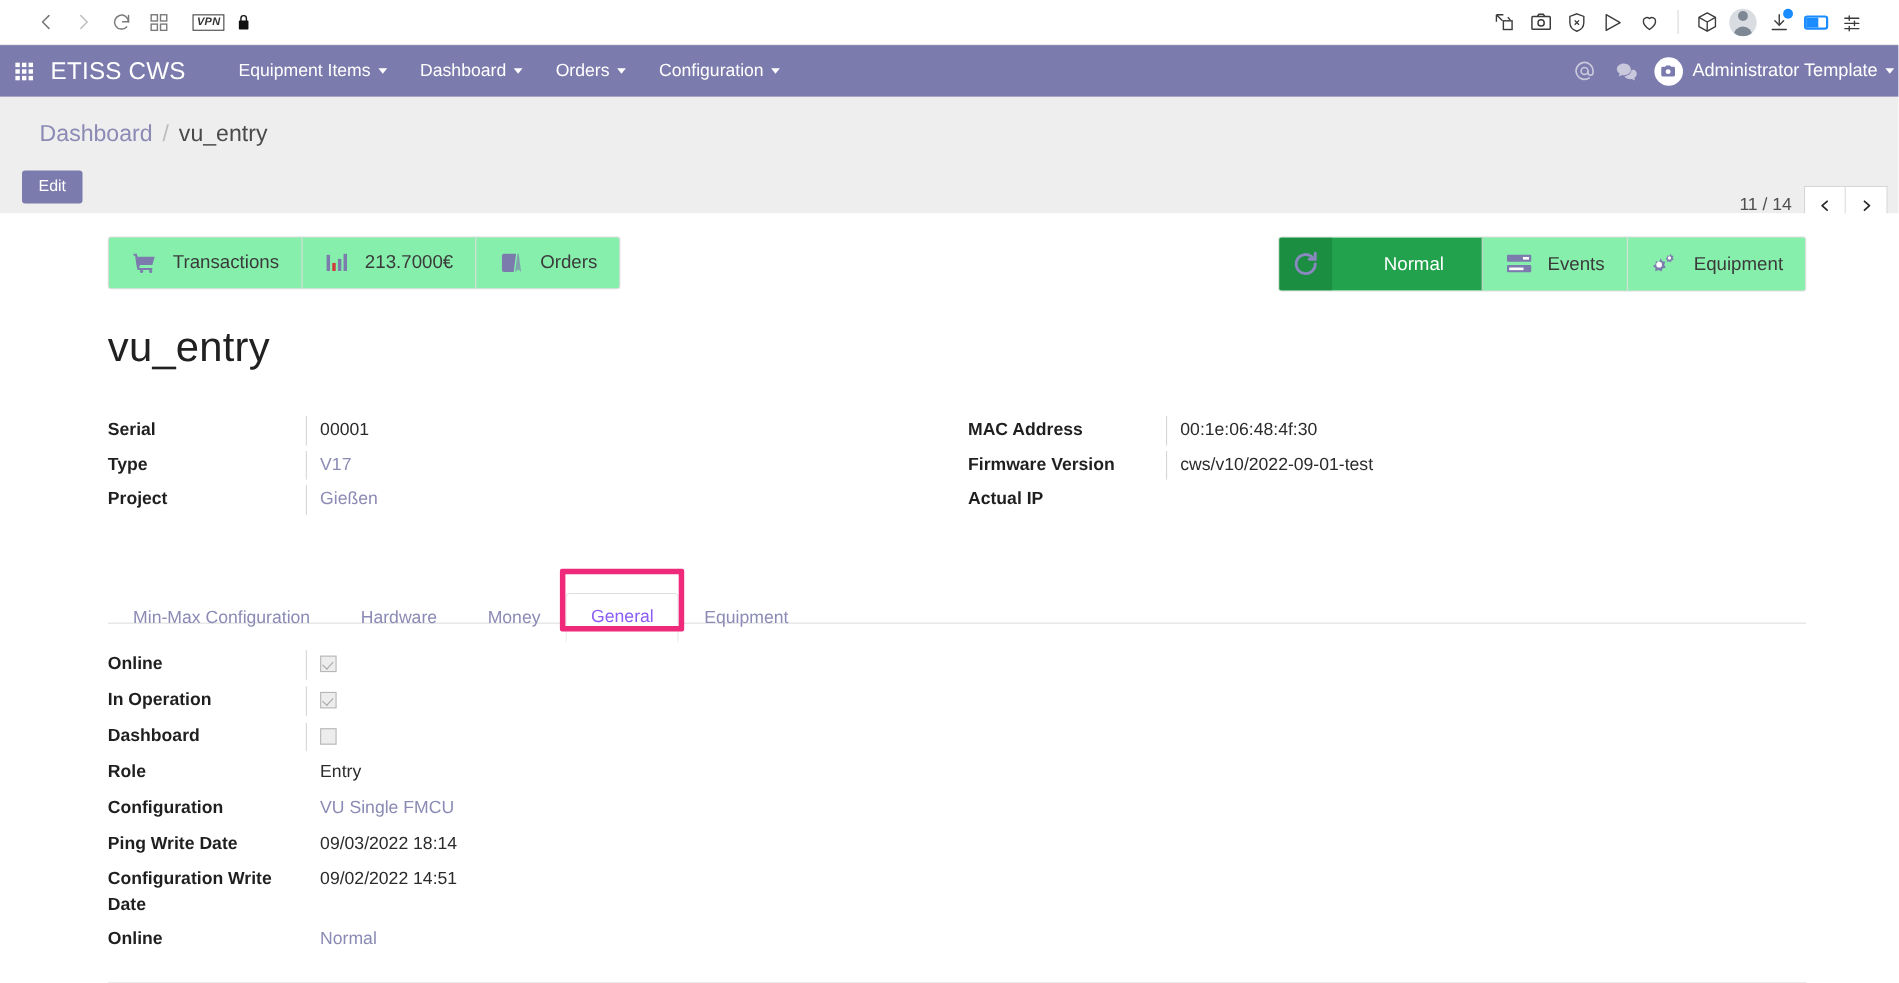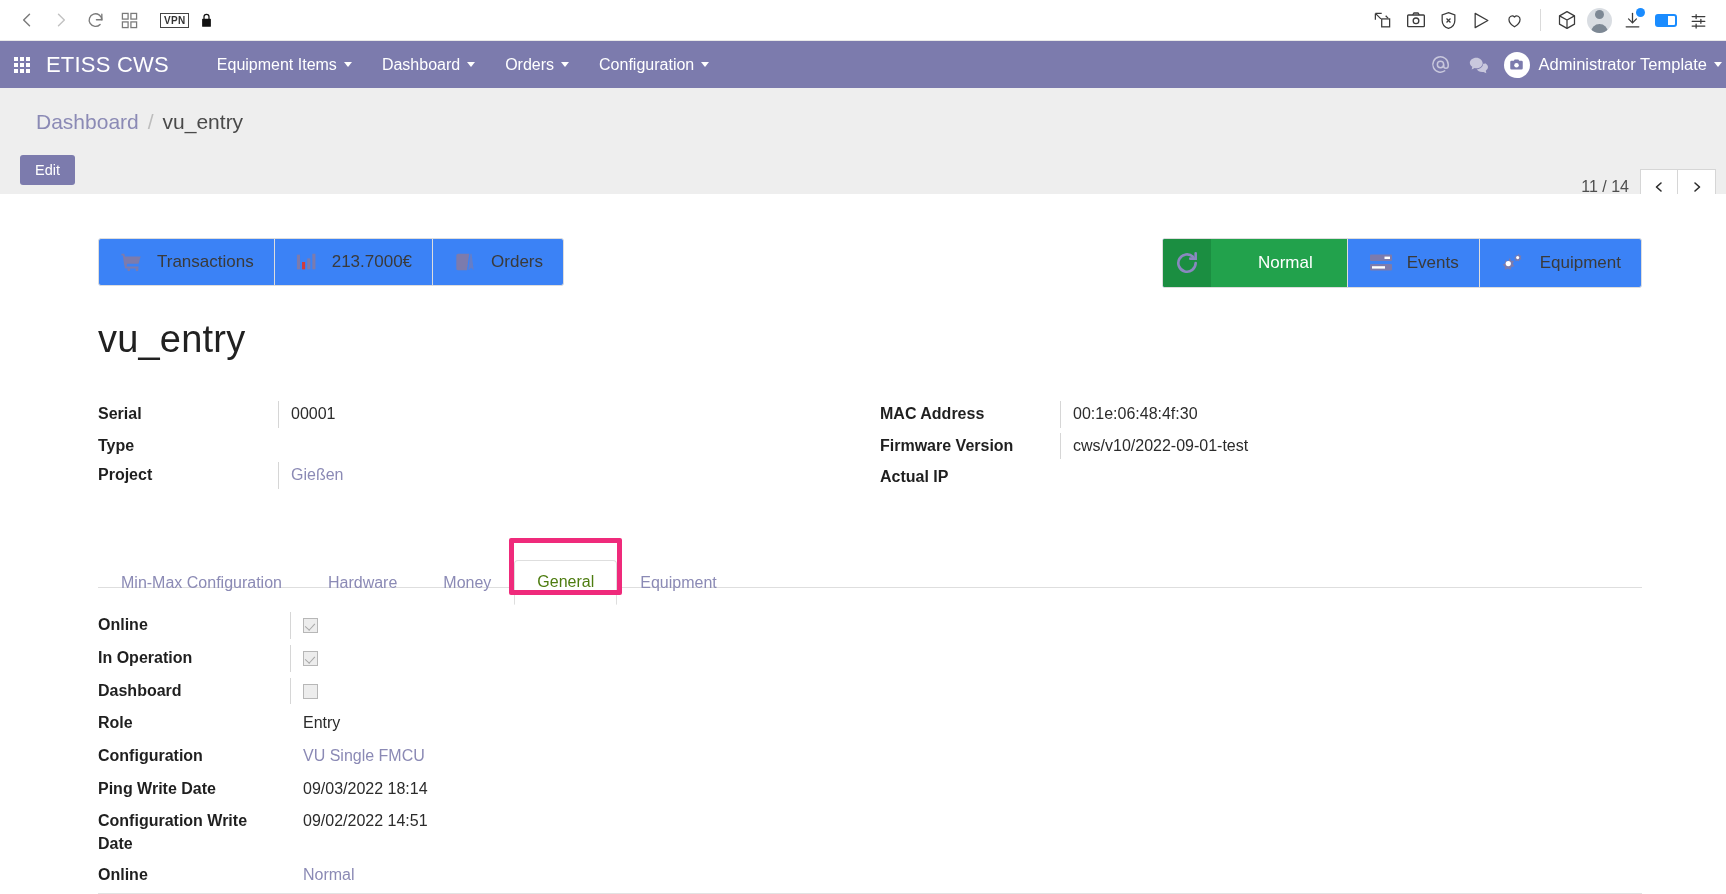--- a/index.html
+++ b/index.html
@@ -9,23 +9,24 @@
     background: #ffffff;
     overflow: hidden;
   }
 
   
   .browser-bar {
     height: 41px;
     background: #ffffff;
     display: flex;
     align-items: center;
-    padding: 0 10px;
+    padding: 0 25px;
     border-bottom: 1px solid #e8e8e8;
     position: relative;
+    font-style: italic;
   }
   .nav-btn {
     width: 34px; height: 34px;
     display: flex; align-items: center; justify-content: center;
     color: #7a7a7a;
     flex: 0 0 auto;
   }
   .nav-btn svg { display:block; }
   .nav-btn.disabled { color: #c2c2c2; }
 
@@ -208,22 +209,21 @@
     padding-top: 21px;
   }
 
   
   .stat-row { display: flex; align-items: flex-start; }
   .stat-group {
     display: flex;
     border: 1px solid #dddddd;
     border-radius: 3px;
     overflow: hidden;
-    background: #3b82f6;
-    margin-top: 23px;
+    background: #86efac;
   }
   .stat-btn {
     display: flex; align-items: center;
     gap: 13px;
     padding: 12px 20px;
     font-size: 17px; color: #3a3a3a;
     border-right: 1px solid #dddddd;
     min-height: 46px;
     white-space: nowrap;
   }
@@ -304,36 +304,36 @@
   }
   .tab {
     font-size: 16px; color: #8b8ab5;
     padding: 12px 22px 13px 22px;
     white-space: nowrap;
     border: 1px solid transparent;
     border-bottom: none;
     position: relative; top: 18px;
   }
   .tab.active {
-    color: #4d7c0f;
+    color: #8b5cf6;
     background: #fff;
     border: 1px solid #dedede;
     border-bottom: 1px solid #fff;
     border-radius: 4px 4px 0 0;
   }
   .tab-highlight {
     position: absolute;
     border: 5px solid #ef2a7b;
     border-radius: 2px;
     pointer-events: none;
   }
 
   
   .tab-body { margin-top: 24px; }
-  .tab-body .frow { margin-bottom: 6px; gap: 12px; }
+  .tab-body .frow { margin-bottom: 6px; }
   .tab-body .flabel { width: 180px; }
 
   .bottom-rule {
     position: absolute;
     left: 98px; right: 84px;
     bottom: 0;
     border-top: 1px solid #e2e2e2;
   }
 </style>
 </head>
@@ -594,20 +594,21 @@
     <div class="rec-title">vu_entry</div>
 
     <div class="fields-2col">
       <div class="fgroup">
         <div class="frow">
           <div class="flabel">Serial</div>
           <div class="fvalue">00001</div>
         </div>
         <div class="frow">
           <div class="flabel">Type</div>
+          <div class="fvalue link">V17</div>
         </div>
         <div class="frow">
           <div class="flabel">Project</div>
           <div class="fvalue link">Gießen</div>
         </div>
       </div>
 
       <div class="fgroup right">
         <div class="frow">
           <div class="flabel">MAC Address</div>

